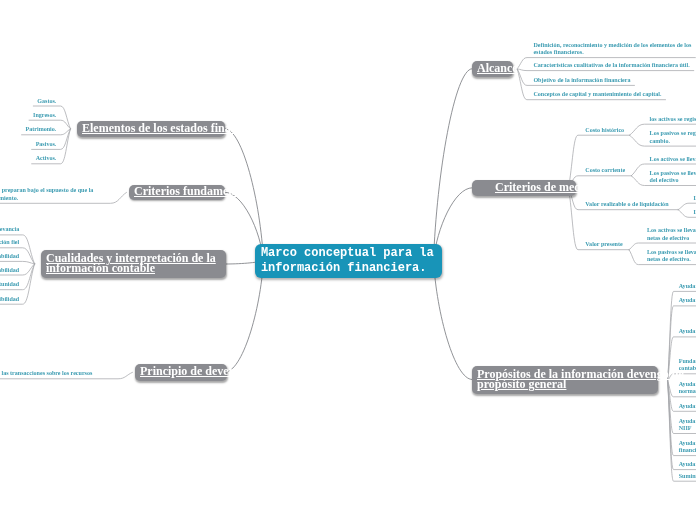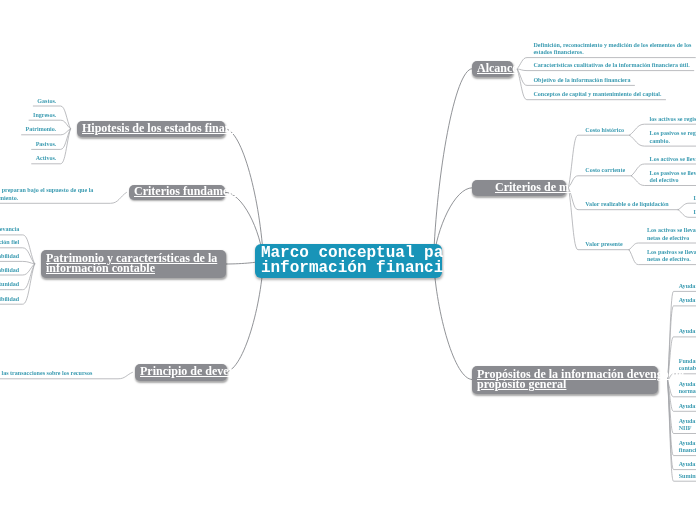--- a/index.html
+++ b/index.html
@@ -12,21 +12,21 @@
   .mainnode{
     background:#8a8b90;color:#ffffff;border-radius:5px;
     font-weight:bold;font-size:12px;line-height:9.6px;
     padding:0 5.0px;white-space:pre;
     box-shadow:0.6px 1.1px 1.9px rgba(0,0,0,0.34);
     z-index:5;display:flex;align-items:center;text-decoration:underline;
   }
   .rootnode{
     background:#1894b8;color:#ffffff;border-radius:6px;
     font-family:"Liberation Mono",monospace;font-weight:bold;
-    font-size:16px;line-height:14.8px;
+    font-size:12px;line-height:14.8px;
     padding:2.5px 5.9px;white-space:pre;
     box-shadow:0.8px 1.4px 2.5px rgba(0,0,0,0.30);
     z-index:6;
   }
   .leaf{
     position:absolute;color:#3d9cb2;font-size:6.05px;line-height:7.5px;
     -webkit-font-smoothing:antialiased;
     font-weight:bold;z-index:4;white-space:pre;
   }
   .leaf.r{text-align:right;}
@@ -79,27 +79,27 @@
       <path d="M792.71875,396.8 L673.5,396.8 C670.55,396.8 670.078,387.2 667.6,380.8" fill="none" stroke="#a6a7ab" stroke-width="0.75" stroke-linecap="round"></path>
       <path d="M783.203125,411.3 L673.5,411.3 C670.55,411.3 670.078,393 667.6,380.8" fill="none" stroke="#a6a7ab" stroke-width="0.75" stroke-linecap="round"></path>
       <path d="M808.671875,433.5 L673.5,433.5 C670.55,433.5 670.078,401.88 667.6,380.8" fill="none" stroke="#a6a7ab" stroke-width="0.75" stroke-linecap="round"></path>
       <path d="M777.109375,455.6 L673.5,455.6 C670.55,455.6 670.078,410.72 667.6,380.8" fill="none" stroke="#a6a7ab" stroke-width="0.75" stroke-linecap="round"></path>
       <path d="M773.234375,469.6 L673.5,469.6 C670.55,469.6 670.078,416.32 667.6,380.8" fill="none" stroke="#a6a7ab" stroke-width="0.75" stroke-linecap="round"></path>
       <path d="M746.921875,481.2 L673.5,481.2 C670.55,481.2 670.078,420.96000000000004 667.6,380.8" fill="none" stroke="#a6a7ab" stroke-width="0.75" stroke-linecap="round"></path>
     </svg>
   <div class="node rootnode" id="rootnode" style="left: 255px; top: 243.5px; width: 187px; height: 34.3px; background: rgb(24, 148, 184); color: rgb(255, 255, 255);">Marco conceptual para la
 información financiera.</div>
   <div id="nodes">
-      <div class="node mainnode" style="left: 77px; top: 120.5px; width: 148px; height: 16.5px; background: rgb(138, 139, 144); color: rgb(255, 255, 255); display: flex; align-items: center;">Hipotesis de los estados financieros</div>
+      <div class="node mainnode" style="left: 77px; top: 120.5px; width: 148px; height: 16.5px; background: rgb(138, 139, 144); color: rgb(255, 255, 255); display: flex; align-items: center;">Elementos de los estados financieros</div>
       <div class="node mainnode" style="left: 129px; top: 184.5px; width: 96px; height: 15.5px; background: rgb(138, 139, 144); color: rgb(255, 255, 255); display: flex; align-items: center;">Criterios fundamental</div>
-      <div class="node mainnode" style="left: 41px; top: 250px; width: 185px; height: 28px; background: rgb(138, 139, 144); color: rgb(255, 255, 255); display: flex; align-items: center;">Patrimonio y características de la
+      <div class="node mainnode" style="left: 41px; top: 250px; width: 185px; height: 28px; background: rgb(138, 139, 144); color: rgb(255, 255, 255); display: flex; align-items: center;">Cualidades y interpretación de la
 información contable</div>
       <div class="node mainnode" style="left: 135px; top: 364px; width: 92px; height: 16.5px; background: rgb(138, 139, 144); color: rgb(255, 255, 255); display: flex; align-items: center;">Principio de devengo</div>
       <div class="node mainnode" style="left: 472px; top: 60.5px; width: 41px; height: 16.5px; background: rgb(138, 139, 144); color: rgb(255, 255, 255); display: flex; align-items: center;">Alcance</div>
-      <div class="node mainnode" style="left: 472px; top: 180px; width: 94px; height: 15.6px; background: rgb(138, 139, 144); color: rgb(255, 255, 255); display: flex; align-items: center; padding-left: 23px;">Criterios de medición</div>
+      <div class="node mainnode" style="left: 472px; top: 180px; width: 104px; height: 15.6px; background: rgb(138, 139, 144); color: rgb(255, 255, 255); display: flex; align-items: center; padding-left: 23px;">Criterios de medición</div>
       <div class="node mainnode" style="left: 472px; top: 365.5px; width: 186px; height: 28px; background: rgb(138, 139, 144); color: rgb(255, 255, 255); display: flex; align-items: center;">Propósitos de la información devengo de
 propósito general</div>
       <div class="leaf r" style="color: rgb(61, 156, 178); right: 639.7px; top: 97.5px;">Gastos.</div>
       <div class="leaf r" style="color: rgb(61, 156, 178); right: 639.7px; top: 111.7px;">Ingresos.</div>
       <div class="leaf r" style="color: rgb(61, 156, 178); right: 639.7px; top: 126.3px;">Patrimonio.</div>
       <div class="leaf r" style="color: rgb(61, 156, 178); right: 639.7px; top: 140.9px;">Pasivos.</div>
       <div class="leaf r" style="color: rgb(61, 156, 178); right: 639.7px; top: 155.3px;">Activos.</div>
       <div class="leaf" style="color: rgb(61, 156, 178); left: -66px; top: 187.3px;">Los estados financieros se preparan bajo el supuesto de que la
 empresa está en funcionamiento.</div>
       <div class="leaf r" style="color: rgb(61, 156, 178); right: 676.8px; top: 226.4px;">Relevancia</div>

